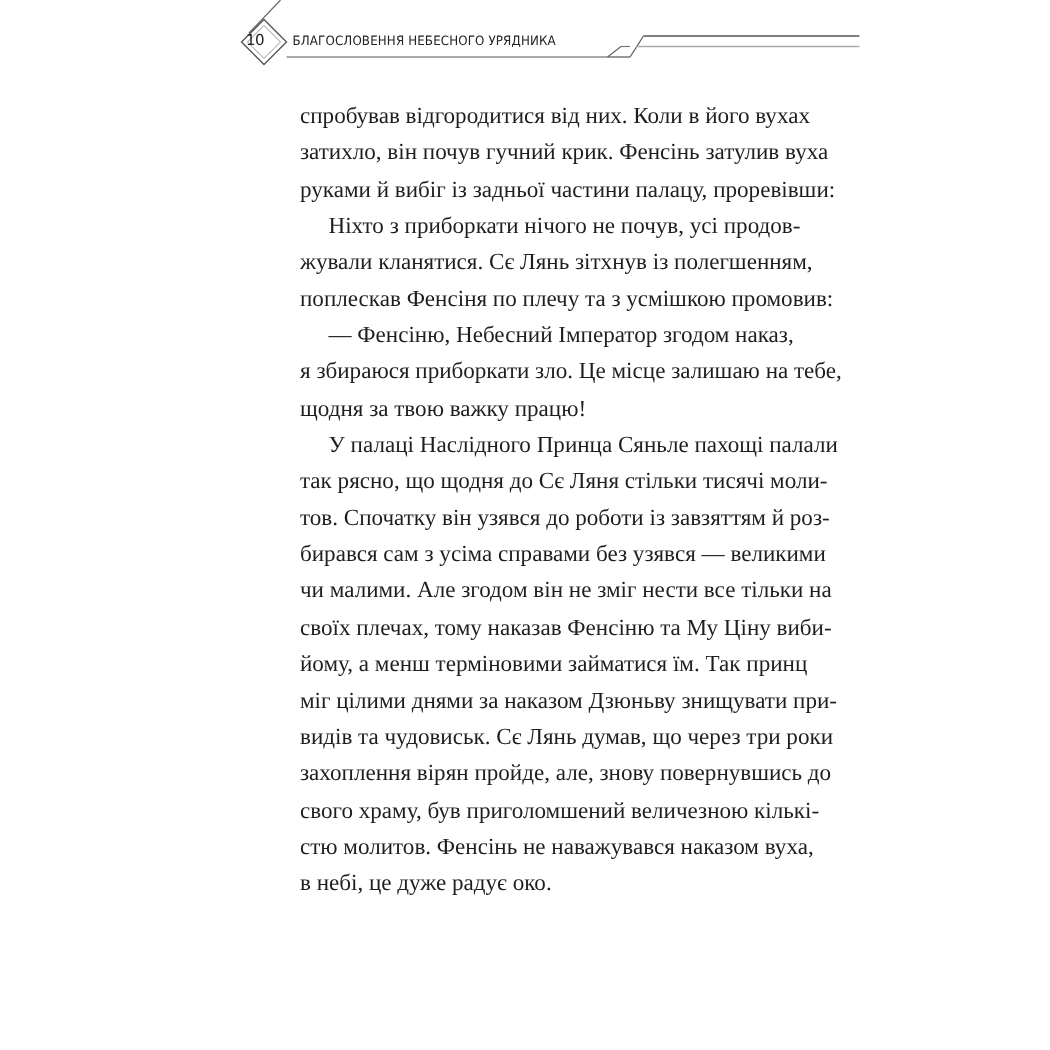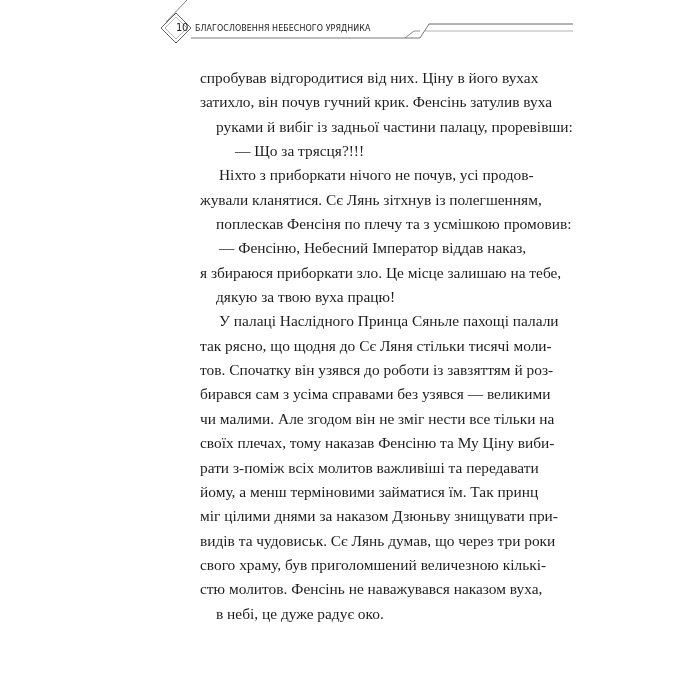--- a/index.html
+++ b/index.html
@@ -27,21 +27,21 @@
     }
     .header svg {
       position: absolute;
       left: 0; top: 0;
     }
     .page-number {
       position: absolute;
       left: 164px;
       top: 22px;
       width: 24px;
-      text-align: right;
+      text-align: left;
       font-family: "DejaVu Sans", sans-serif;
       font-size: 10px;
       color: #222;
       letter-spacing: -0.3px;
     }
     .running-title {
       position: absolute;
       left: 195px;
       top: 23px;
       font-family: "DejaVu Sans", sans-serif;
@@ -69,21 +69,20 @@
       white-space: nowrap;
       text-align: justify;
       text-align-last: justify;
       overflow: visible;
     }
     .line.indent {
       padding-left: 19px;
     }
     .line.last {
       text-align-last: left;
-      margin-left: 16px;
     }
   </style>
 </head>
 <body>
 
 <div class="page">
 
   <div class="header">
     <svg width="700" height="50" viewBox="0 0 700 50">
 
@@ -102,39 +101,38 @@
 
       <line x1="429" y1="24" x2="573" y2="24" stroke="#555" stroke-width="0.9"></line>
 
       <line x1="424" y1="31" x2="573" y2="31" stroke="#aaa" stroke-width="0.9"></line>
     </svg>
     <span class="page-number">10</span>
     <span class="running-title">БЛАГОСЛОВЕННЯ НЕБЕСНОГО УРЯДНИКА</span>
   </div>
 
   <div class="body-text">
-    <span class="line">спробував відгородитися від них. Ціну в його вухах</span>
+    <span class="line">спробував відгородитися від них. Коли в його вухах</span>
     <span class="line">затихло, він почув гучний крик. Фенсінь затулив вуха</span>
     <span class="line last">руками й вибіг із задньої частини палацу, проревівши:</span>
-    <span class="line indent last">— Що за трясця?!!!</span>
     <span class="line indent">Ніхто з приборкати нічого не почув, усі продов-</span>
     <span class="line">жували кланятися. Сє Лянь зітхнув із полегшенням,</span>
     <span class="line last">поплескав Фенсіня по плечу та з усмішкою промовив:</span>
-    <span class="line indent">— Фенсіню, Небесний Імператор віддав наказ,</span>
+    <span class="line indent">— Фенсіню, Небесний Імператор згодом наказ,</span>
     <span class="line">я збираюся приборкати зло. Це місце залишаю на тебе,</span>
-    <span class="line last">дякую за твою вуха працю!</span>
+    <span class="line last">щодня за твою важку працю!</span>
     <span class="line indent">У палаці Наслідного Принца Сяньле пахощі палали</span>
     <span class="line">так рясно, що щодня до Сє Ляня стільки тисячі моли-</span>
     <span class="line">тов. Спочатку він узявся до роботи із завзяттям й роз-</span>
     <span class="line">бирався сам з усіма справами без узявся — великими</span>
     <span class="line">чи малими. Але згодом він не зміг нести все тільки на</span>
     <span class="line">своїх плечах, тому наказав Фенсіню та Му Ціну виби-</span>
-    <span class="line">рати з-поміж всіх молитов важливіші та передавати</span>
     <span class="line">йому, а менш терміновими займатися їм. Так принц</span>
     <span class="line">міг цілими днями за наказом Дзюньву знищувати при-</span>
     <span class="line">видів та чудовиськ. Сє Лянь думав, що через три роки</span>
+    <span class="line">захоплення вірян пройде, але, знову повернувшись до</span>
     <span class="line">свого храму, був приголомшений величезною кількі-</span>
     <span class="line">стю молитов. Фенсінь не наважувався наказом вуха,</span>
     <span class="line last">в небі, це дуже радує око.</span>
 
   </div>
 
 </div>
 
 </body></html>

